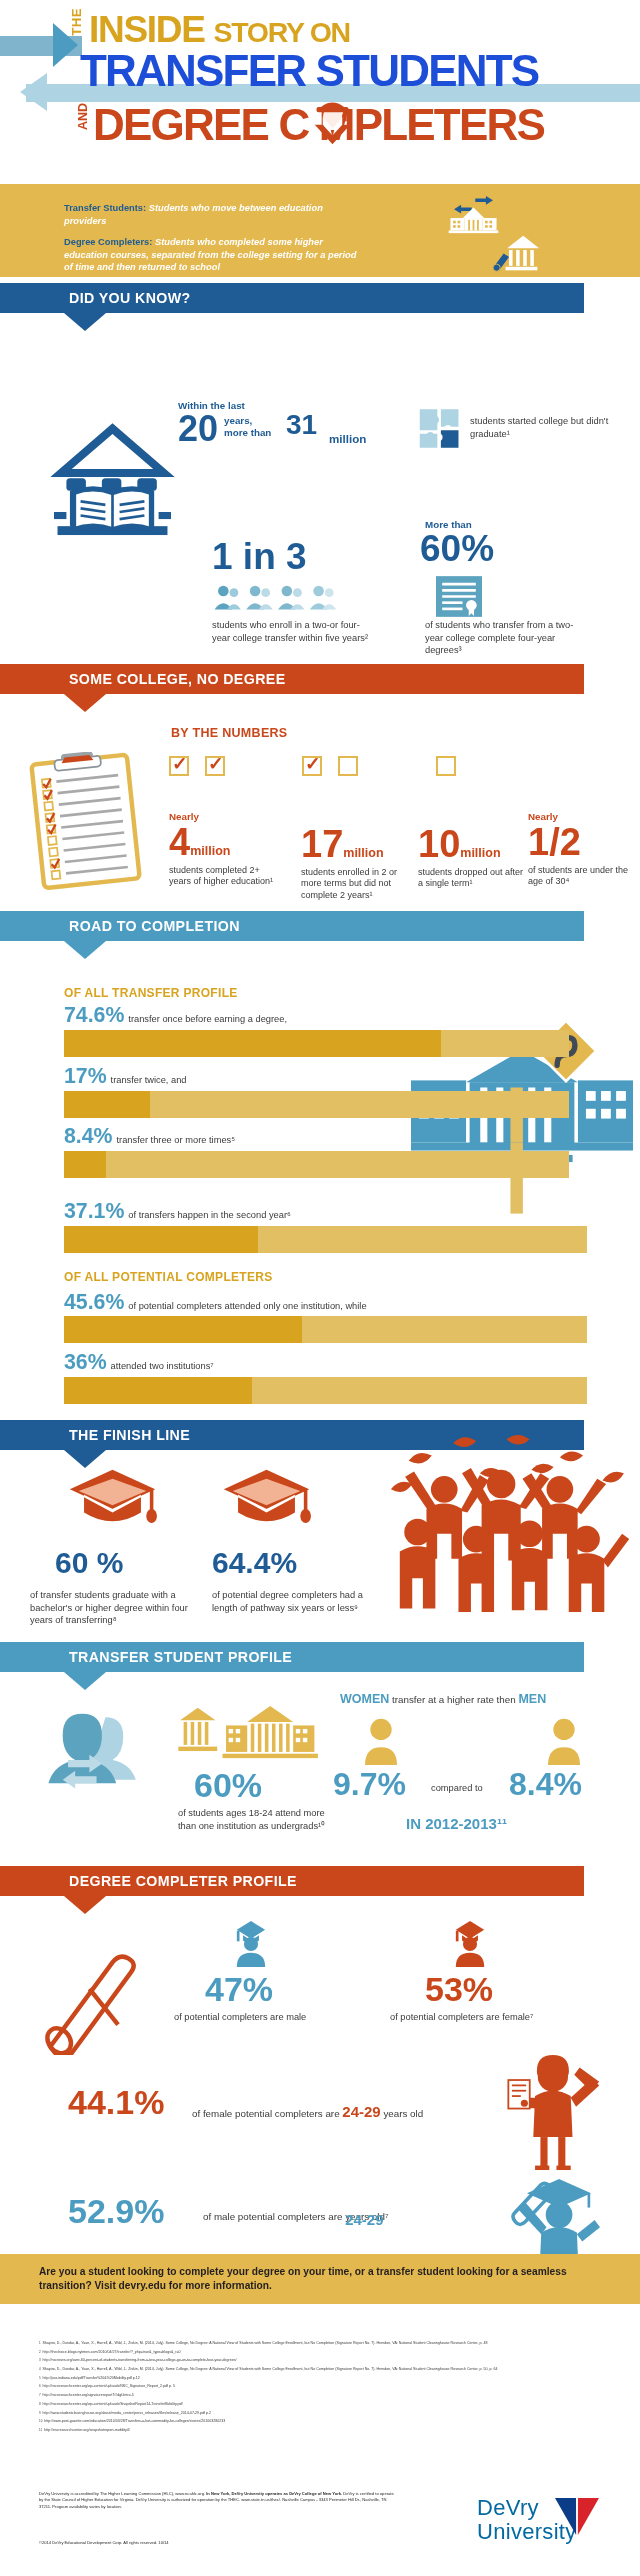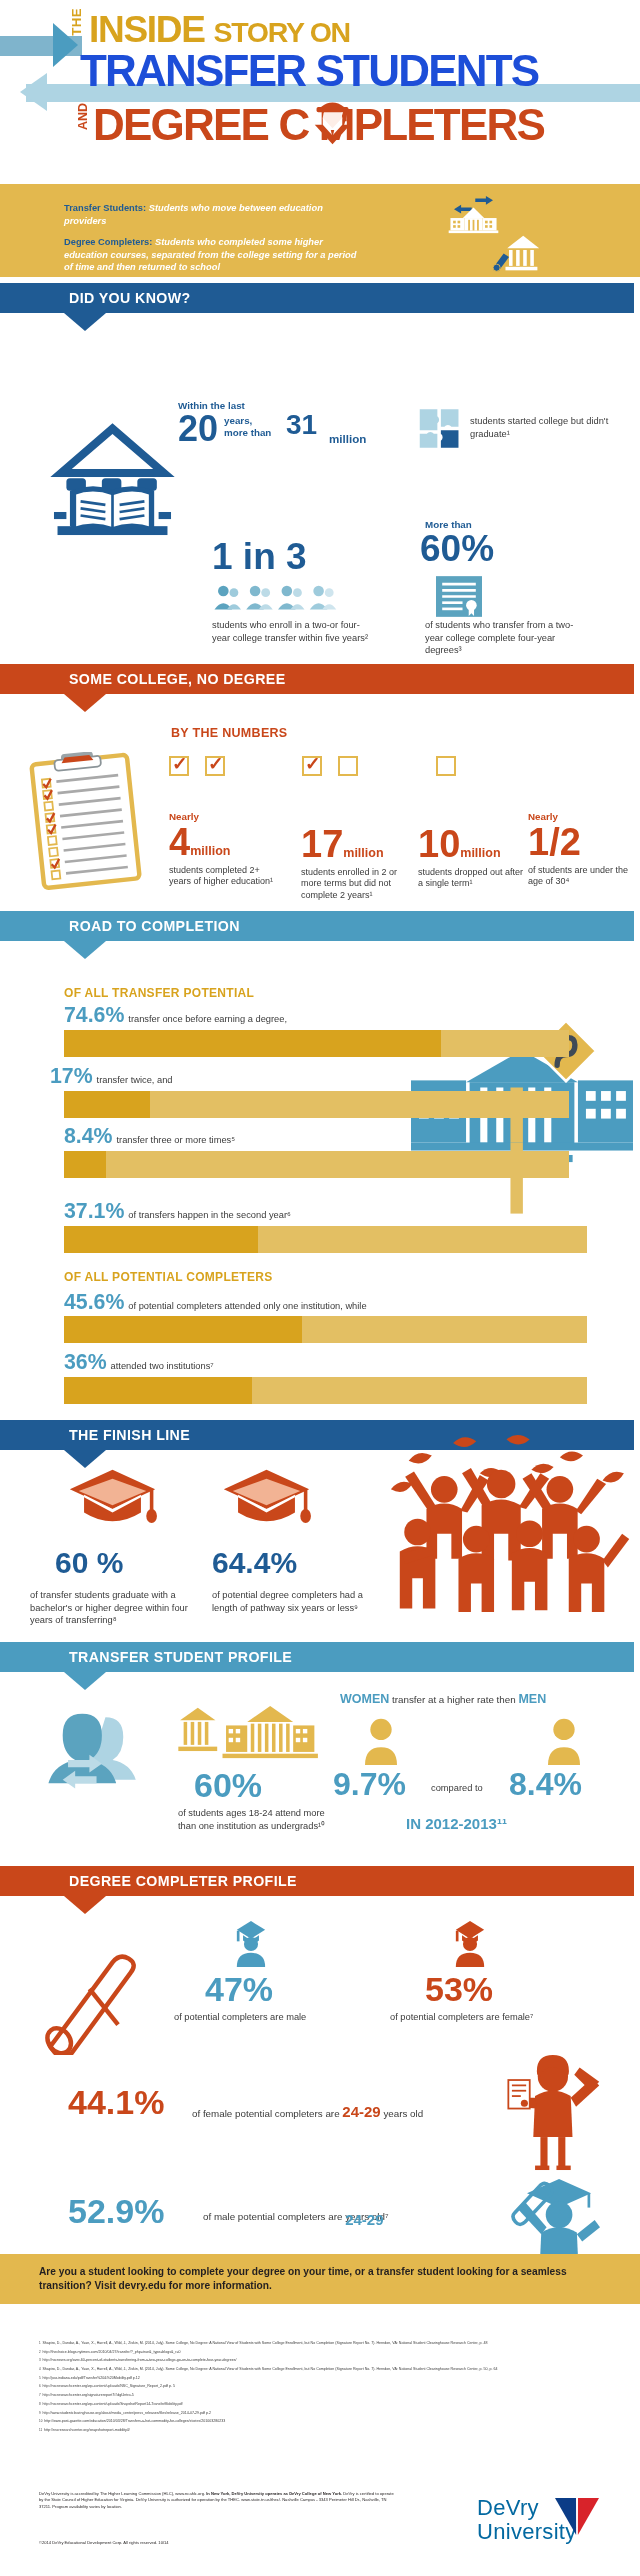--- a/index.html
+++ b/index.html
@@ -78,21 +78,21 @@
     width:294px;
   }
   .defs .d b { color:#1f5b94; font-style:normal; }
   .d1 { top:18px; }
   .d2 { top:52px; }
   .ic-bank-arrows { position:absolute; left:445px; top:10.7px; width:57px; height:39px; }
   .ic-bank-dip { position:absolute; left:491px; top:50px; width:52px; height:39px; }
 
   
   .sec-bar {
-    position:absolute; left:0; width:634px; height:30px;
+    position:absolute; left:0; width:584px; height:30px;
   }
   .sec-bar .lbl {
     position:absolute; left:69px; top:7.1px;
     font-size:14.2px; font-weight:700; color:#fff; letter-spacing:0.4px;
   }
   .sec-bar .notch {
     position:absolute; left:64px; top:30px; width:0; height:0;
     border-left:21.3px solid transparent; border-right:21.3px solid transparent;
     border-top:18px solid currentColor;
   }
@@ -488,34 +488,34 @@
     <rect x="62" y="118" width="120" height="8" fill="#4b9cc0"></rect>
     <rect x="112" y="104" width="14" height="80" fill="#e3bf63"></rect>
   </svg>
 
   <svg class="road-sign" viewBox="0 0 72 72">
     <polygon points="36,2 70,36 36,70 2,36" fill="#e3b84e" stroke="#fff" stroke-width="3"></polygon>
     <path d="M26 52 q0 -12 10 -12 q10 0 10 -11 q0 -8 -8 -8" fill="none" stroke="#3f4a56" stroke-width="6" stroke-linecap="round"></path>
     <polygon points="36,14 42,21 30,21" fill="#3f4a56"></polygon>
   </svg>
 
-  <div class="t subhead" style="left:64px; top:986px;">OF ALL TRANSFER POTENTIAL</div>
+  <div class="t subhead" style="left:64px; top:986px;">OF ALL TRANSFER PROFILE</div>
 
   <div class="t" style="left:64px; top:1003px;">
     <span class="pct">74.6%</span>
     <span class="pctdesc">transfer once before earning a degree,</span>
   </div>
   <div class="road" style="top:1030px; width:505px;">
     <div class="fill" style="width:74.6%;"></div>
     <div class="dashes" style="width:365px;">
       
     </div>
   </div>
 
-  <div class="t" style="left:50px; top:1064px;">
+  <div class="t" style="left:64px; top:1064px;">
     <span class="pct">17%</span>
     <span class="pctdesc">transfer twice, and</span>
   </div>
   <div class="road" style="top:1091px; width:505px;">
     <div class="fill" style="width:17%;"></div>
     <div class="dashes" style="width:71px;"></div>
   </div>
 
   <div class="t" style="left:64px; top:1124px;">
     <span class="pct">8.4%</span>

